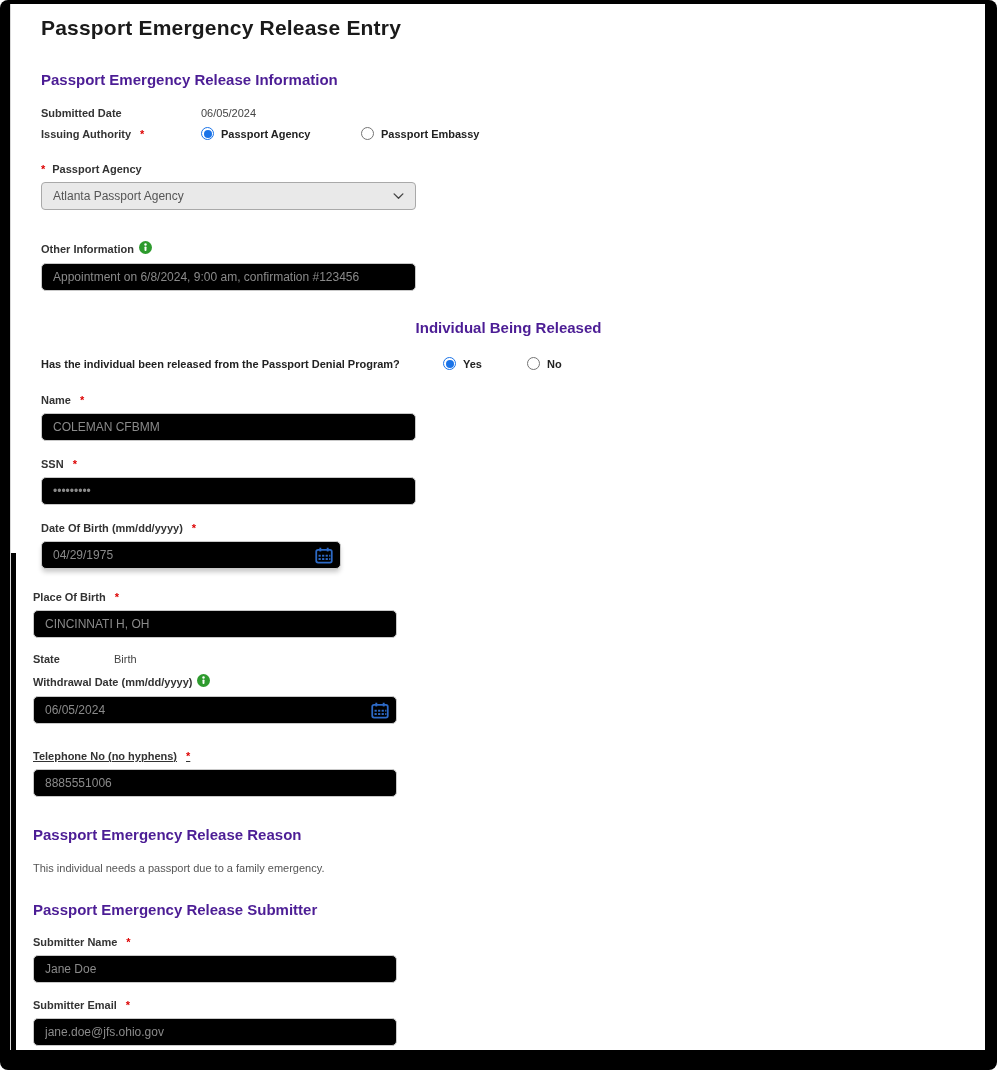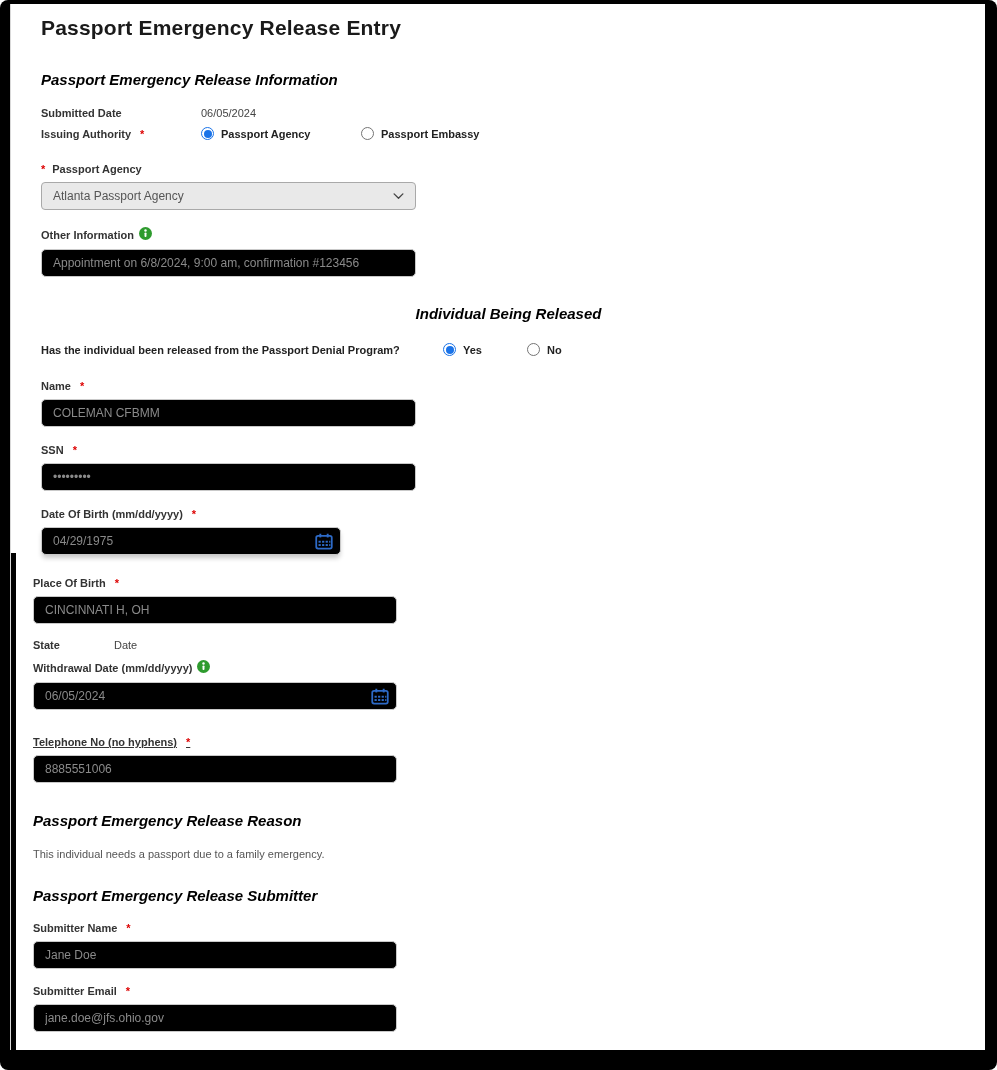--- a/index.html
+++ b/index.html
@@ -30,21 +30,21 @@
 
   .sec-top { padding: 10px 9px 0 30px; }
   .sec-bottom { padding: 22px 0 0 22px; }
 
   h1.page-title {
     font-size: 21px; font-weight: bold; color: #1a1a1a;
     letter-spacing: .2px; margin-top: 2px;
   }
   .required-note { margin-top: 23px; font-size: 9.5px; color: #dd0000; }
 
-  h2.section-heading { font-size: 15px; font-weight: bold; color: #000000; font-style: italic; }
+  h2.section-heading { font-size: 15px; font-weight: bold; color: #4c1d95; }
   .h2-info { margin-top: 31px; }
   .h2-individual { margin-top: 28px; text-align: center; }
   .h2-reason { margin-top: 29px; }
   .h2-submitter { margin-top: 27px; }
 
   .form-label { font-size: 11px; font-weight: bold; color: #333; display: flex; align-items: center; gap: 5px; }
   .req-after::after  { content: "*"; color: #dd0000; margin-left: 4px; font-size: 11px; }
   .req-before::before{ content: "* "; color: #dd0000; margin-right: 2px; font-size: 11px; }
 
   .inline-row { display: flex; align-items: center; }
@@ -73,21 +73,21 @@
     background: #e9e9e9;
     border: 1px solid #a9a9a9;
     border-radius: 4px;
     display: flex; align-items: center; justify-content: space-between;
     padding: 0 11px;
     font-size: 12px; color: #555;
     cursor: default;
     gap: 28px;
   }
 
-  .label-other { margin-top: 17px; }
+  .label-other { margin-top: 31px; }
   .text-input {
     display: block;
     margin-top: 7px;
     width: 375px; height: 28px;
     border: 1px solid #c9c9c9;
     border-radius: 5px;
     padding: 0 11px;
     font-size: 12px; color: #8a8a8a;
     font-family: "Liberation Sans", sans-serif;
     background: #000000;
@@ -216,21 +216,21 @@
       </div>
     </div>
 
     <div class="sec-bottom">
 
       <div class="form-label req-after">Place Of Birth</div>
       <input class="text-input" type="text" value="CINCINNATI H, OH" style="">
 
       <div class="inline-row row-state">
         <span class="form-label col-label">State</span>
-        <span class="static-value">Date</span>
+        <span class="static-value">Birth</span>
       </div>
 
       <div class="form-label label-wd">
         <span>Withdrawal Date (mm/dd/yyyy)</span>
         <span>
           <svg width="13" height="13" viewBox="0 0 16 16">
               <circle cx="8" cy="8" r="8" fill="#2e9b2e"></circle>
               <circle cx="8" cy="4.3" r="1.5" fill="#fff"></circle>
               <rect x="6.8" y="6.7" width="2.4" height="5.5" rx="1.1" fill="#fff"></rect>
             </svg>

